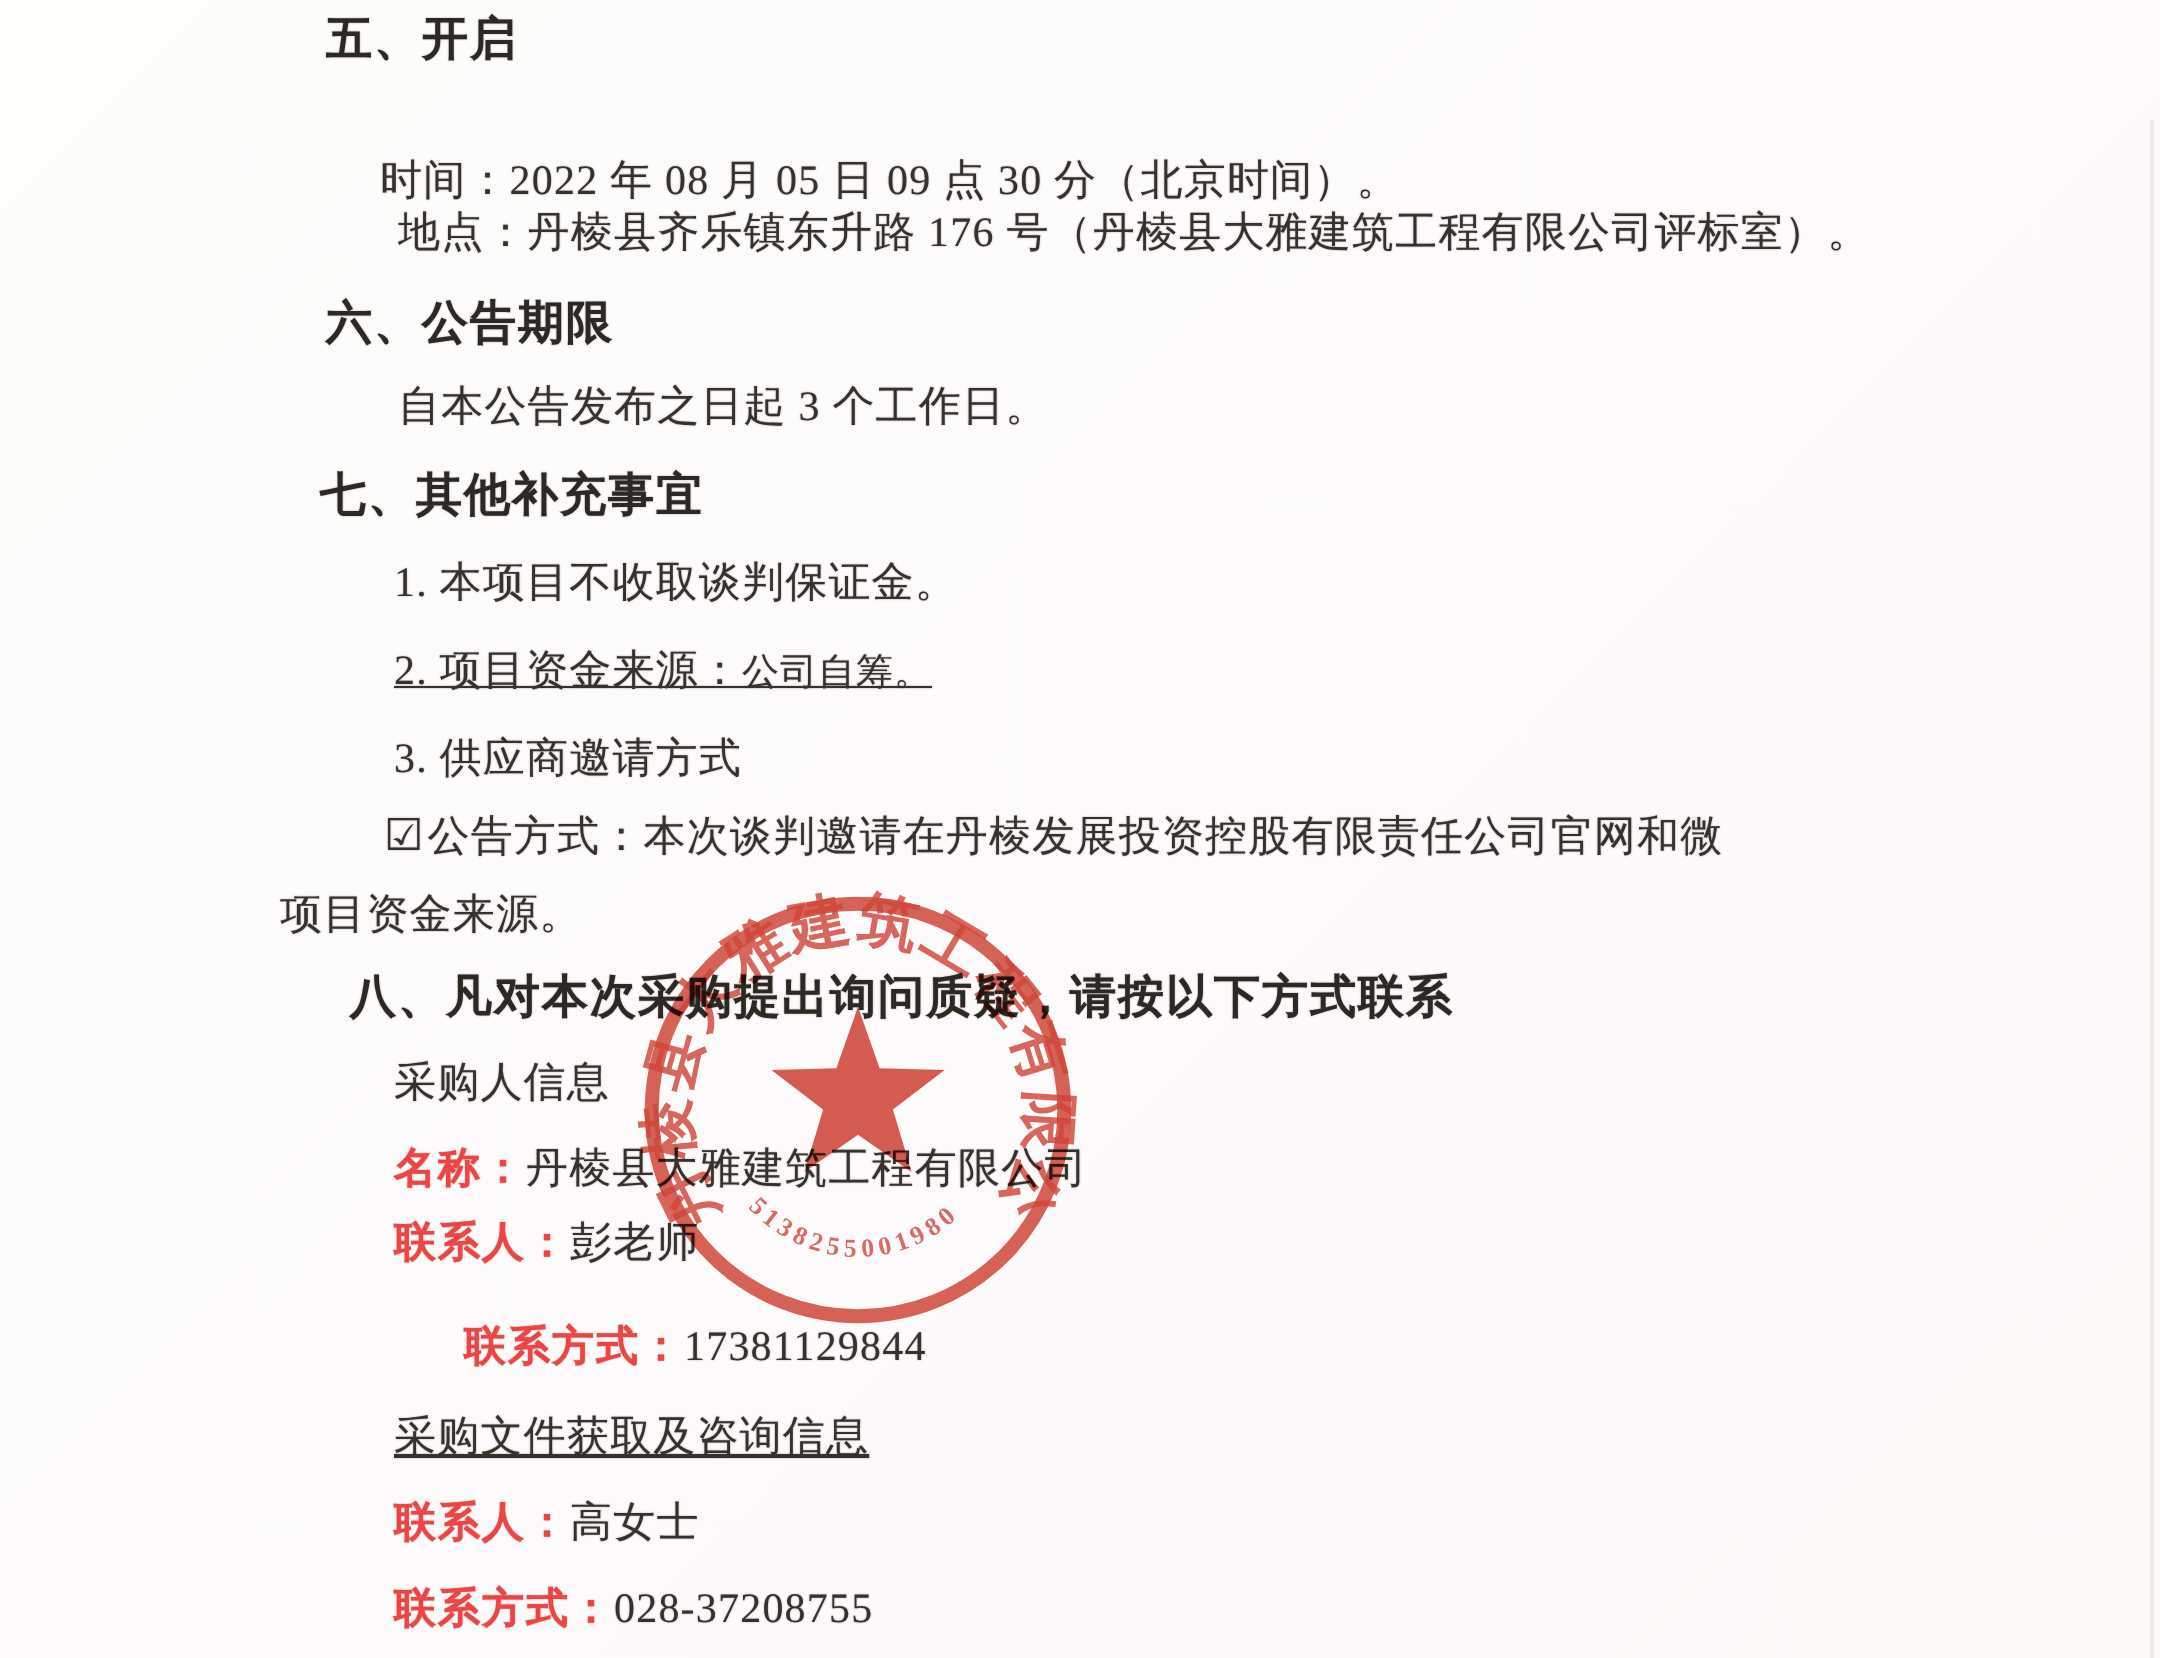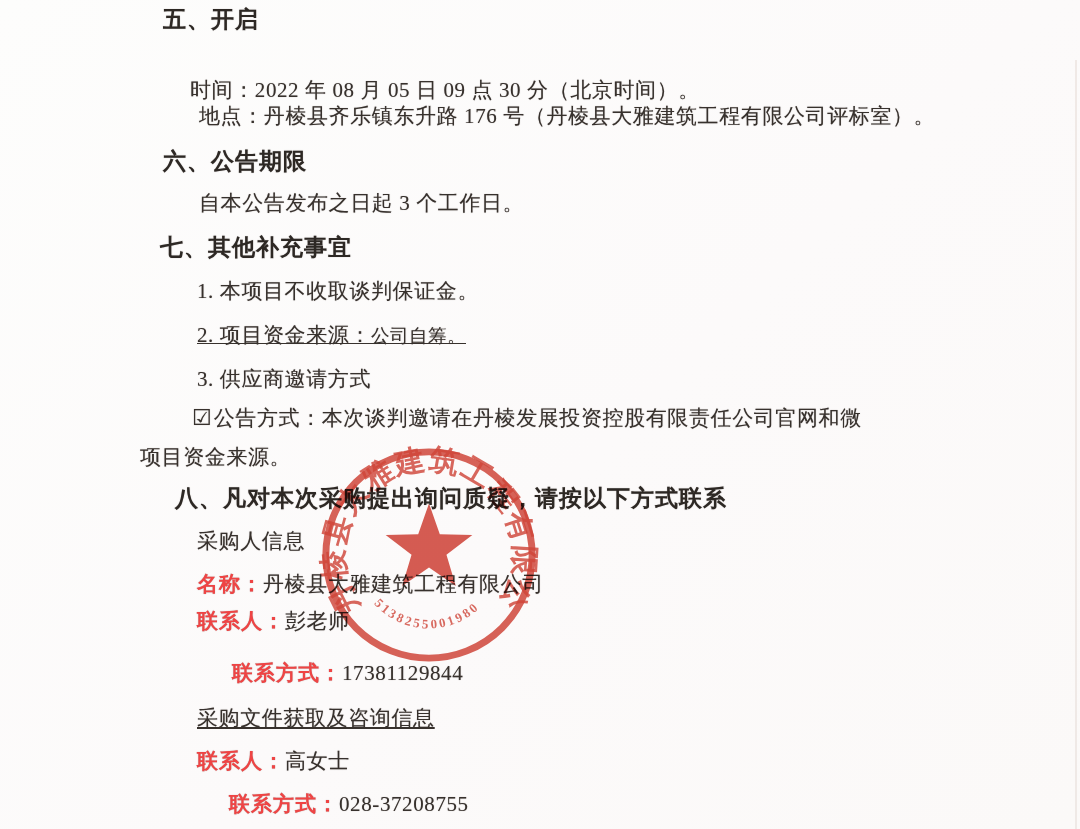--- a/index.html
+++ b/index.html
@@ -75,21 +75,21 @@
   <div class="line" style="left:197px;top:659px;margin-left:35px;">
     <span class="label-b">联系方式：</span><span class="val">17381129844</span>
   </div>
 
   <div class="line body-text" style="left:197px;top:704px;text-decoration:underline;">采购文件获取及咨询信息</div>
 
   <div class="line" style="left:197px;top:747px;">
     <span class="label-b">联系人：</span><span class="val">高女士</span>
   </div>
 
-  <div class="line" style="left:197px;top:790px;margin-left:32px;">
+  <div class="line" style="left:197px;top:790px;">
     <span class="label-b">联系方式：</span><span class="val">028-37208755</span>
   </div>
 
   <div class="seal">
     <svg viewBox="0 0 240 240" xmlns="http://www.w3.org/2000/svg">
       <g>
         <circle cx="120" cy="120" r="104" fill="none" stroke="#ce382b" stroke-width="7" stroke-opacity="0.85"></circle>
         <polygon fill="#ce382b" fill-opacity="0.88" points="120,68 130.9,99.0 163.7,99.8 137.6,119.7 147.0,151.2 120,132.5 93.0,151.2 102.4,119.7 76.3,99.8 109.1,99.0"></polygon>
         <defs>
           <path id="nameArc" d="M 51.3 171.8 A 86 86 0 1 1 188.7 171.8" fill="none"></path>

